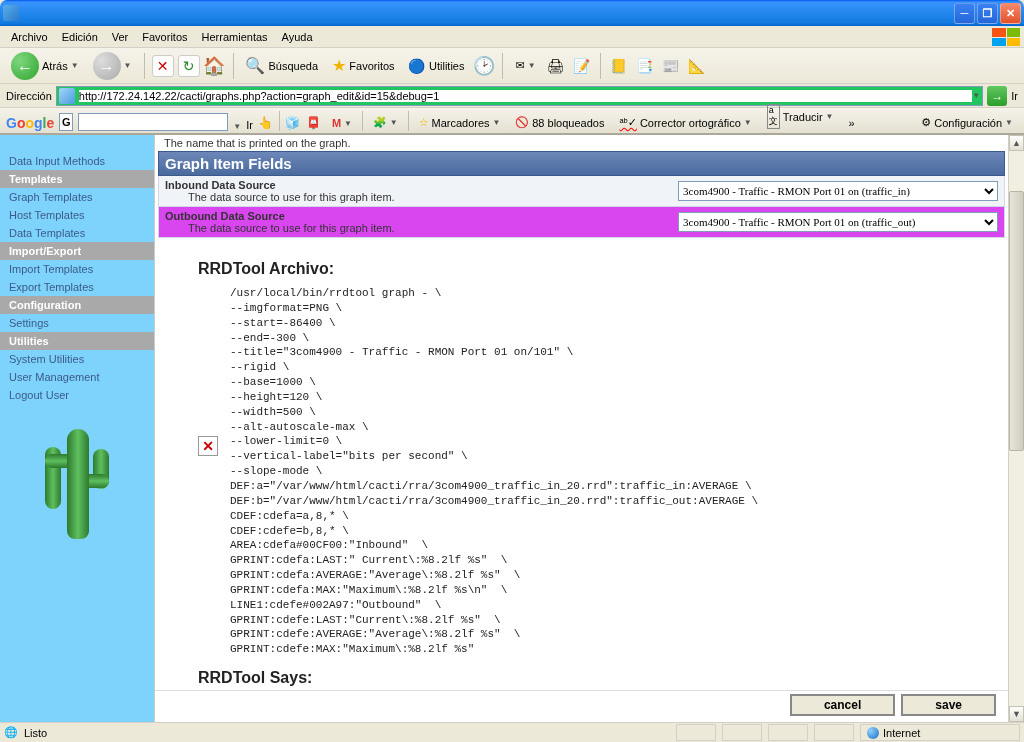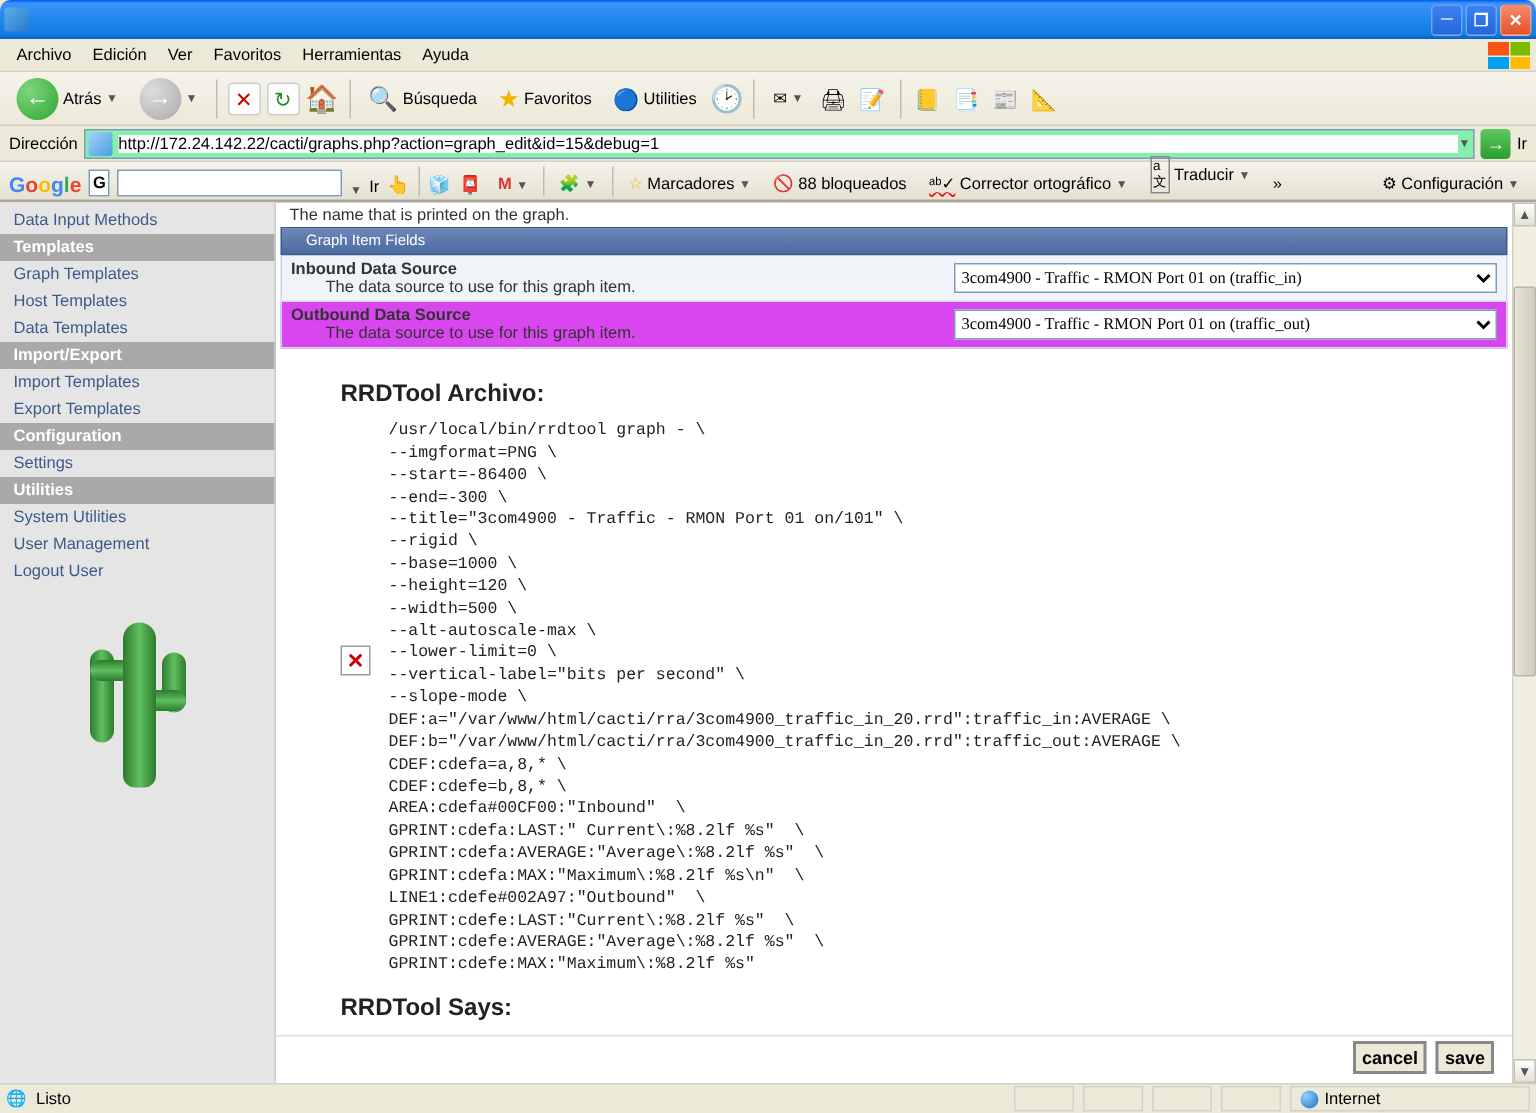--- a/index.html
+++ b/index.html
@@ -29,69 +29,69 @@
 .nav-circle { width: 28px; height: 28px; border-radius: 50%; display: flex; align-items: center; justify-content: center; color: white; font-size: 16px; font-weight: bold; }
 .nav-back { background: radial-gradient(circle at 30% 30%, #7ed67e, #2fa52f); }
 .nav-fwd { background: radial-gradient(circle at 30% 30%, #ddd, #aaa); }
 .icon-sq { width: 22px; height: 22px; display: flex; align-items: center; justify-content: center; border: 1px solid #ccc; border-radius: 3px; background: #fdfdfb; font-size: 14px; }
 .sep { width: 1px; height: 26px; background: #c0bdb0; margin: 0 3px; }
 .dropdown-arrow { font-size: 8px; color: #555; }
 
 
 .addressbar { height: 24px; background: #ece9d8; display: flex; align-items: center; padding: 0 6px; gap: 4px; border-bottom: 1px solid #d4d0c8; }
 .addr-label { font-size: 11px; }
-.addr-input-wrap { flex: 1; display: flex; align-items: center; background: #86efac; border: 1px solid #7f9db9; height: 20px; padding: 0 2px; }
+.addr-input-wrap { flex: 1; display: flex; align-items: center; background: #22c55e; border: 1px solid #7f9db9; height: 20px; padding: 0 2px; }
 .ie-pageicon { width: 16px; height: 16px; background: linear-gradient(135deg, #a3d4f7, #4a9de0); border-radius: 2px; margin-right: 4px; }
 .addr-input { flex: 1; border: none; outline: none; font-size: 11px; font-family: inherit; }
 .go-btn { width: 20px; height: 20px; background: linear-gradient(to bottom, #5fc75f, #2b9e2b); border-radius: 3px; display: flex; align-items: center; justify-content: center; color: white; font-size: 12px; }
 
 
 .googlebar { height: 26px; background: linear-gradient(to bottom, #f5f3ea, #e4e1d2); display: flex; align-items: flex-end; padding: 2px 6px; gap: 5px; border-bottom: 1px solid #aca899; font-size: 11px; }
 .google-logo { font-weight: bold; font-size: 14px; }
 .google-logo .b { color: #4285f4; } .google-logo .r { color: #ea4335; } .google-logo .y { color: #fbbc05; } .google-logo .g { color: #34a853; }
 .google-search { width: 150px; height: 18px; border: 1px solid #7f9db9; background: white; }
 .gb-item { display: flex; align-items: center; gap: 3px; padding: 1px 4px; border: 1px solid transparent; }
 .gb-sep { width: 1px; height: 20px; background: #c0bdb0; }
 .gb-icon { width: 16px; height: 16px; display: inline-flex; align-items: center; justify-content: center; font-size: 12px; }
 
 
 .content-area { display: flex; height: 588px; background: white; border-top: 1px solid #aca899; }
 
 
-.sidebar { width: 184px; background: #e5e5e5; border-right: 1px solid #ccc; padding: 3px 0; }
+.sidebar { width: 155px; background: #7dd3fc; border-right: 1px solid #ccc; padding: 17px 0; }
 .sb-link { display: block; color: #3c5b8a; padding: 3px 9px; font-size: 11px; cursor: pointer; }
 .sb-header { background: #a9a9a9; color: white; font-weight: bold; padding: 3px 9px; font-size: 11px; }
 .cactus { width:80px; height:130px; margin: 15px auto; position:relative; }
 .cactus-body { position:absolute; left:30px; top:10px; width:22px; height:110px; background: linear-gradient(to right,#2d7a2d,#5fbf5f,#2d7a2d); border-radius:11px 11px 8px 8px; }
 .cactus-arm-l { position:absolute; left:8px; top:40px; width:16px; height:50px; background: linear-gradient(to right,#2d7a2d,#5fbf5f,#2d7a2d); border-radius:8px; }
 .cactus-arm-l::before { content:''; position:absolute; left:0; top:-12px; width:16px; height:24px; background: linear-gradient(to right,#2d7a2d,#5fbf5f,#2d7a2d); border-radius:8px 8px 0 0; }
 .cactus-arm-l2 { position:absolute; left:8px; top:35px; width:28px; height:14px; background: linear-gradient(to bottom,#2d7a2d,#5fbf5f,#2d7a2d); border-radius:7px; }
 .cactus-arm-r { position:absolute; right:8px; top:30px; width:16px; height:40px; background: linear-gradient(to right,#2d7a2d,#5fbf5f,#2d7a2d); border-radius:8px; }
 .cactus-arm-r2 { position:absolute; right:8px; top:55px; width:28px; height:14px; background: linear-gradient(to bottom,#2d7a2d,#5fbf5f,#2d7a2d); border-radius:7px; }
 
 
 .main-panel { flex: 1; display: flex; flex-direction: column; position: relative; }
 .main-scroll { flex: 1; overflow: auto; padding: 0 3px; }
 .truncated-text { color: #333; padding: 2px 6px; font-size: 11px; }
-.section-header { background: linear-gradient(to bottom, #6d87b8, #4a6a9e); color: white; font-weight: normal; padding: 3px 16px; font-size: 10px; border: 1px solid #3a5a8e; }
+.section-header { background: linear-gradient(to bottom, #6d87b8, #4a6a9e); color: white; font-weight: bold; padding: 3px 6px; font-size: 15px; border: 1px solid #3a5a8e; }
 .field-row { display: flex; background: #f0f3f8; border: 1px solid #d0d7e5; border-top: none; padding: 3px 6px; align-items: center; }
 .field-row.alt { background: #d946ef; }
 .field-left { flex: 1; }
 .field-title { font-weight: bold; color: #333; font-size: 11px; }
 .field-desc { color: #333; font-size: 11px; margin-left: 23px; }
-.field-select { width: 362px; font-size: 11px; font-family: Tahoma; border: 1px solid #7f9db9; height: 20px; background: white; }
+.field-select { width: 320px; font-size: 11px; font-family: Tahoma; border: 1px solid #7f9db9; height: 20px; background: white; }
 
 .rrd-section { padding: 10px 40px; }
 .rrd-h { font-size: 16px; font-weight: bold; color: #222; margin: 12px 0 8px; }
 .rrd-pre-wrap { display: flex; gap: 12px; align-items: flex-start; }
 .broken-img { width: 20px; height: 20px; border: 1px solid #999; display: flex; align-items: center; justify-content: center; color: #c00; font-size: 14px; font-weight: bold; background: white; margin-top: 150px; }
 .rrd-pre { font-family: "Courier New", monospace; font-size: 11px; white-space: pre; color: #222; line-height: 1.35; }
 
 .bottom-buttons { display:flex; justify-content:flex-end; gap:6px; padding: 3px 12px 6px; border-top: 1px solid #ddd; background:white; }
-.action-btn { border: 2px solid #888; background: #ece9d8; padding: 2px 4px; font-weight: bold; font-size: 12px; font-family: inherit; }
+.action-btn { border: 2px solid #888; background: #ece9d8; padding: 2px 32px; font-weight: bold; font-size: 12px; font-family: inherit; }
 
 
 .fake-scroll { width: 16px; background: #f1efe2; border-left: 1px solid #d4d0c8; display: flex; flex-direction: column; }
 .scroll-arrow { height: 16px; background: linear-gradient(to bottom,#fefefe,#e3e1d4); border: 1px solid #c5c2b5; display:flex; align-items:center; justify-content:center; font-size:9px; color:#555; }
 .scroll-track { flex:1; position:relative; }
 .scroll-thumb { position:absolute; top: 40px; left:0; right:0; height: 260px; background: linear-gradient(to right,#e7e5da,#cfcdbe); border:1px solid #b8b5a3; border-radius:2px; }
 
 
 .statusbar { height: 20px; background: #ece9d8; border-top: 1px solid #d4d0c8; display: flex; align-items: center; padding: 0 4px; font-size: 11px; gap: 6px; }
 .status-cell { border: 1px solid #d4d0c8; padding: 1px 6px; height: 17px; display: flex; align-items: center; gap: 4px; }

